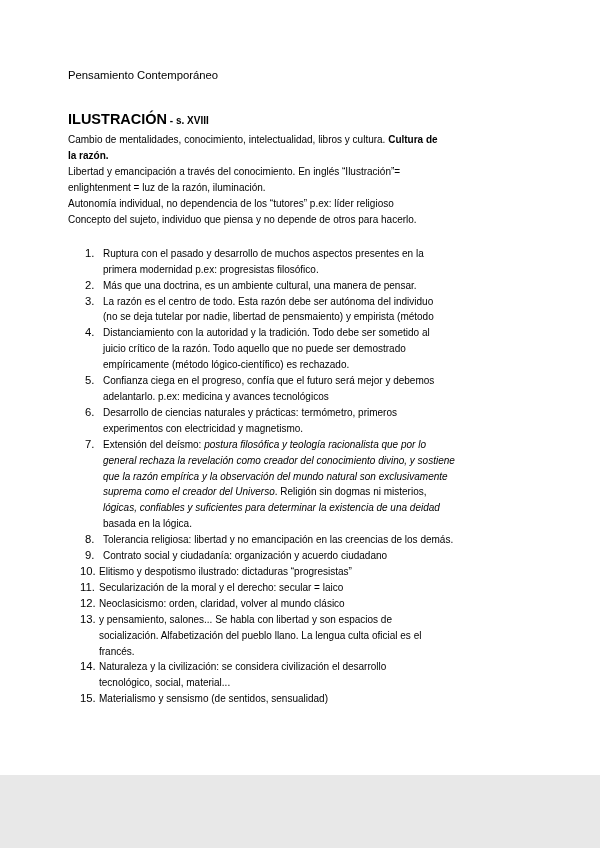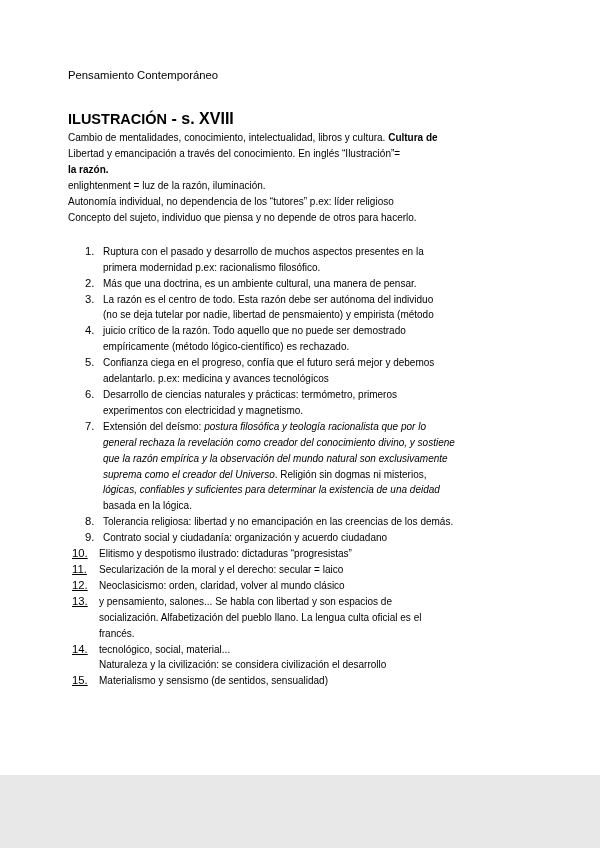--- a/index.html
+++ b/index.html
@@ -8,66 +8,67 @@
     width:600px;height:775px;
     background:#ffffff;
     box-sizing:border-box;
     padding:68px 56px 0 68px;
     font-family:"Liberation Sans","DejaVu Sans",sans-serif;
     color:#000000;
     overflow:hidden;
   }
   .kicker{margin:0;font-size:11.3px;line-height:15.9px;font-weight:normal;}
   .title{margin:26px 0 0 0;font-size:14.5px;line-height:18.5px;font-weight:bold;}
-  .title-suffix{font-size:16px;white-space:pre;}
+  .title-suffix{font-size:10px;white-space:pre;}
   .intro{margin-top:2px;}
   .line{white-space:pre;font-size:10px;line-height:15.9px;}
   .numbered-list{list-style:none;margin:18px 0 0 0;padding:0;}
   .numbered-list li{position:relative;}
   .numbered-list li.sd{padding-left:35px;}
   .numbered-list li.dd{padding-left:31px;}
   .num{position:absolute;top:0;left:17px;font-size:11.3px;line-height:15.9px;}
-  li.dd .num{left:4px;text-decoration:underline;}
+  li.dd .num{left:12px;}
   .seg-b{font-weight:bold;}
   .seg-i{font-style:italic;}
 </style>
 </head>
 <body>
 
 <div class="page">
   <p class="kicker">Pensamiento Contemporáneo</p>
 
   <h1 class="title"><span>ILUSTRACIÓN</span><span class="title-suffix"> - s. XVIII</span></h1>
 
   <div id="intro" class="intro">
       <div class="line"><span>Cambio de mentalidades, conocimiento, intelectualidad, libros y cultura. </span><span class="seg-b">Cultura de</span></div>
+      <div class="line"><span class="seg-b">la razón.</span></div>
       <div class="line"><span>Libertad y emancipación a través del conocimiento. En inglés “Ilustración”=</span></div>
-      <div class="line"><span class="seg-b">la razón.</span></div>
       <div class="line"><span>enlightenment = luz de la razón, iluminación.</span></div>
       <div class="line"><span>Autonomía individual, no dependencia de los “tutores” p.ex: líder religioso</span></div>
       <div class="line"><span>Concepto del sujeto, individuo que piensa y no depende de otros para hacerlo.</span></div>
     </div>
 
   <ol id="list" class="numbered-list">
       <li class="sd">
         <span class="num">1.</span>
         <div class="line"><span>Ruptura con el pasado y desarrollo de muchos aspectos presentes en la</span></div>
-        <div class="line"><span>primera modernidad p.ex: racionalismo filosófico.</span></div>
+        <div class="line"><span>primera modernidad p.ex: progresistas filosófico.</span></div>
       </li>
       <li class="sd">
         <span class="num">2.</span>
         <div class="line"><span>Más que una doctrina, es un ambiente cultural, una manera de pensar.</span></div>
       </li>
       <li class="sd">
         <span class="num">3.</span>
         <div class="line"><span>La razón es el centro de todo. Esta razón debe ser autónoma del individuo</span></div>
         <div class="line"><span>(no se deja tutelar por nadie, libertad de pensmaiento) y empirista (método</span></div>
       </li>
       <li class="sd">
         <span class="num">4.</span>
+        <div class="line"><span>Distanciamiento con la autoridad y la tradición. Todo debe ser sometido al</span></div>
         <div class="line"><span>juicio crítico de la razón. Todo aquello que no puede ser demostrado</span></div>
         <div class="line"><span>empíricamente (método lógico-científico) es rechazado.</span></div>
       </li>
       <li class="sd">
         <span class="num">5.</span>
         <div class="line"><span>Confianza ciega en el progreso, confía que el futuro será mejor y debemos</span></div>
         <div class="line"><span>adelantarlo. p.ex: medicina y avances tecnológicos</span></div>
       </li>
       <li class="sd">
         <span class="num">6.</span>
@@ -104,21 +105,21 @@
         <div class="line"><span>Neoclasicismo: orden, claridad, volver al mundo clásico</span></div>
       </li>
       <li class="dd">
         <span class="num">13.</span>
         <div class="line"><span>y pensamiento, salones... Se habla con libertad y son espacios de</span></div>
         <div class="line"><span>socialización. Alfabetización del pueblo llano. La lengua culta oficial es el</span></div>
         <div class="line"><span>francés.</span></div>
       </li>
       <li class="dd">
         <span class="num">14.</span>
+        <div class="line"><span>Naturaleza y la civilización: se considera civilización el desarrollo</span></div>
         <div class="line"><span>tecnológico, social, material...</span></div>
-        <div class="line"><span>Naturaleza y la civilización: se considera civilización el desarrollo</span></div>
       </li>
       <li class="dd">
         <span class="num">15.</span>
         <div class="line"><span>Materialismo y sensismo (de sentidos, sensualidad)</span></div>
       </li>
     </ol>
 </div>
 
 </body></html>

